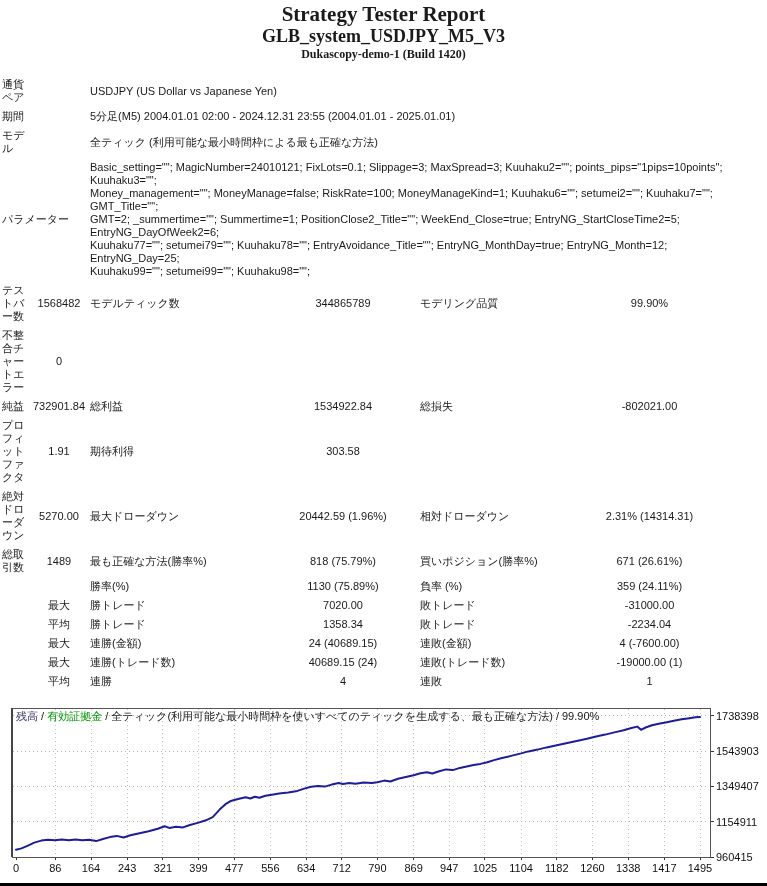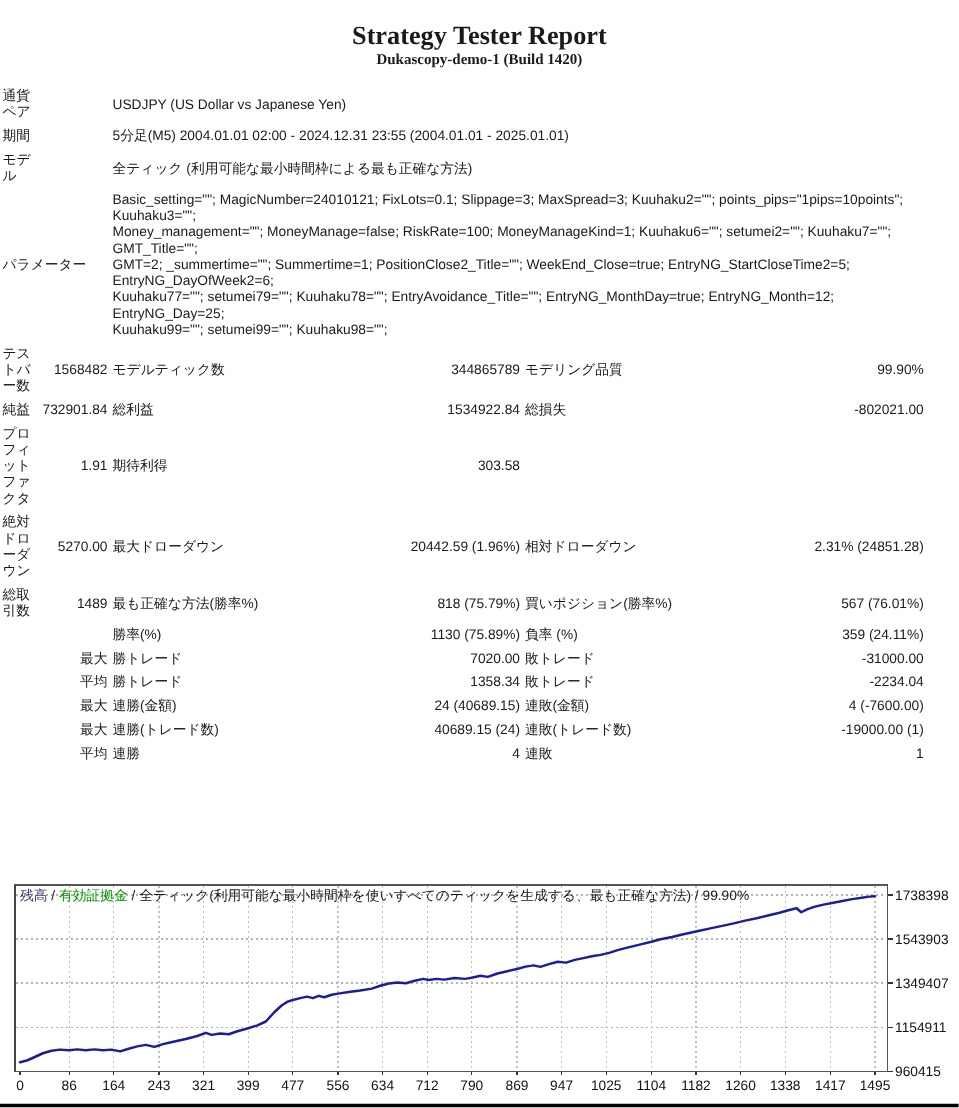--- a/index.html
+++ b/index.html
@@ -1,35 +1,36 @@
 <!DOCTYPE html>
 <html><head>
 <meta charset="utf-8">
 <style>
   html,body{margin:0;padding:0;background:#fff;}
   body{width:767px;height:886px;position:relative;font-family:"Liberation Sans",sans-serif;color:#1a1a1a;overflow:hidden;}
-  .titles{text-align:center;font-family:"Liberation Serif",serif;font-weight:bold;padding-top:16px;}
+  .titles{text-align:center;font-family:"Liberation Serif",serif;font-weight:bold;padding-top:2px;}
   .t1{font-size:21px;line-height:24px;}
   .t2{font-size:18px;line-height:21px;}
   .t3{font-size:12px;line-height:14px;}
   table.report{border-collapse:collapse;table-layout:fixed;margin:14px 0 0 0;width:741px;font-size:11px;}
   table.report td{padding:3px 2px;vertical-align:middle;line-height:13px;overflow:hidden;}
   td.c1{white-space:pre-line;line-height:14px;}
   td.c1.nowrap{white-space:nowrap;overflow:visible;}
-  td.num{text-align:right;}
+  td.num{text-align:center;}
   td.param{white-space:pre-wrap;line-height:13px;}
   .chartwrap{position:absolute;top:705px;left:0;width:767px;height:181px;}
   .chartwrap svg{display:block;}
   .bottombar{position:absolute;top:883px;left:0;width:767px;height:3px;background:#000;}
 </style>
 </head>
 <body>
 
 <div class="titles">
   <div class="t1">Strategy Tester Report</div>
+  <div class="t2">GLB_system_USDJPY_M5_V3</div>
   <div class="t3">Dukascopy-demo-1 (Build 1420)</div>
 </div>
 
 <table class="report">
   <colgroup>
     <col style="width:30px">
       <col style="width:58px">
       <col style="width:180px">
     <col style="width:150px">
       <col style="width:140px">
@@ -64,20 +65,32 @@
         <td class="c1">テス
 トバ
 ー数</td>
         <td class="num">1568482</td>
         <td class="">モデルティック数</td>
         <td class="num">344865789</td>
         <td class="">モデリング品質</td>
         <td class="num">99.90%</td>
       </tr>
       <tr>
+        <td class="c1">不整
+合チ
+ャー
+トエ
+ラー</td>
+        <td class="num">0</td>
+        <td class=""></td>
+        <td class="num"></td>
+        <td class=""></td>
+        <td class="num"></td>
+      </tr>
+      <tr>
         <td class="c1">純益</td>
         <td class="num">732901.84</td>
         <td class="">総利益</td>
         <td class="num">1534922.84</td>
         <td class="">総損失</td>
         <td class="num">-802021.00</td>
       </tr>
       <tr>
         <td class="c1">プロ
 フィ
@@ -92,30 +105,30 @@
       </tr>
       <tr>
         <td class="c1">絶対
 ドロ
 ーダ
 ウン</td>
         <td class="num">5270.00</td>
         <td class="">最大ドローダウン</td>
         <td class="num">20442.59 (1.96%)</td>
         <td class="">相対ドローダウン</td>
-        <td class="num">2.31% (24851.28)</td>
+        <td class="num">2.31% (14314.31)</td>
       </tr>
       <tr>
         <td class="c1">総取
 引数</td>
         <td class="num">1489</td>
         <td class="">最も正確な方法(勝率%)</td>
         <td class="num">818 (75.79%)</td>
         <td class="">買いポジション(勝率%)</td>
-        <td class="num">567 (76.01%)</td>
+        <td class="num">671 (26.61%)</td>
       </tr>
       <tr>
         <td class="c1"></td>
         <td class="num"></td>
         <td class="">勝率(%)</td>
         <td class="num">1130 (75.89%)</td>
         <td class="">負率 (%)</td>
         <td class="num">359 (24.11%)</td>
       </tr>
       <tr>

